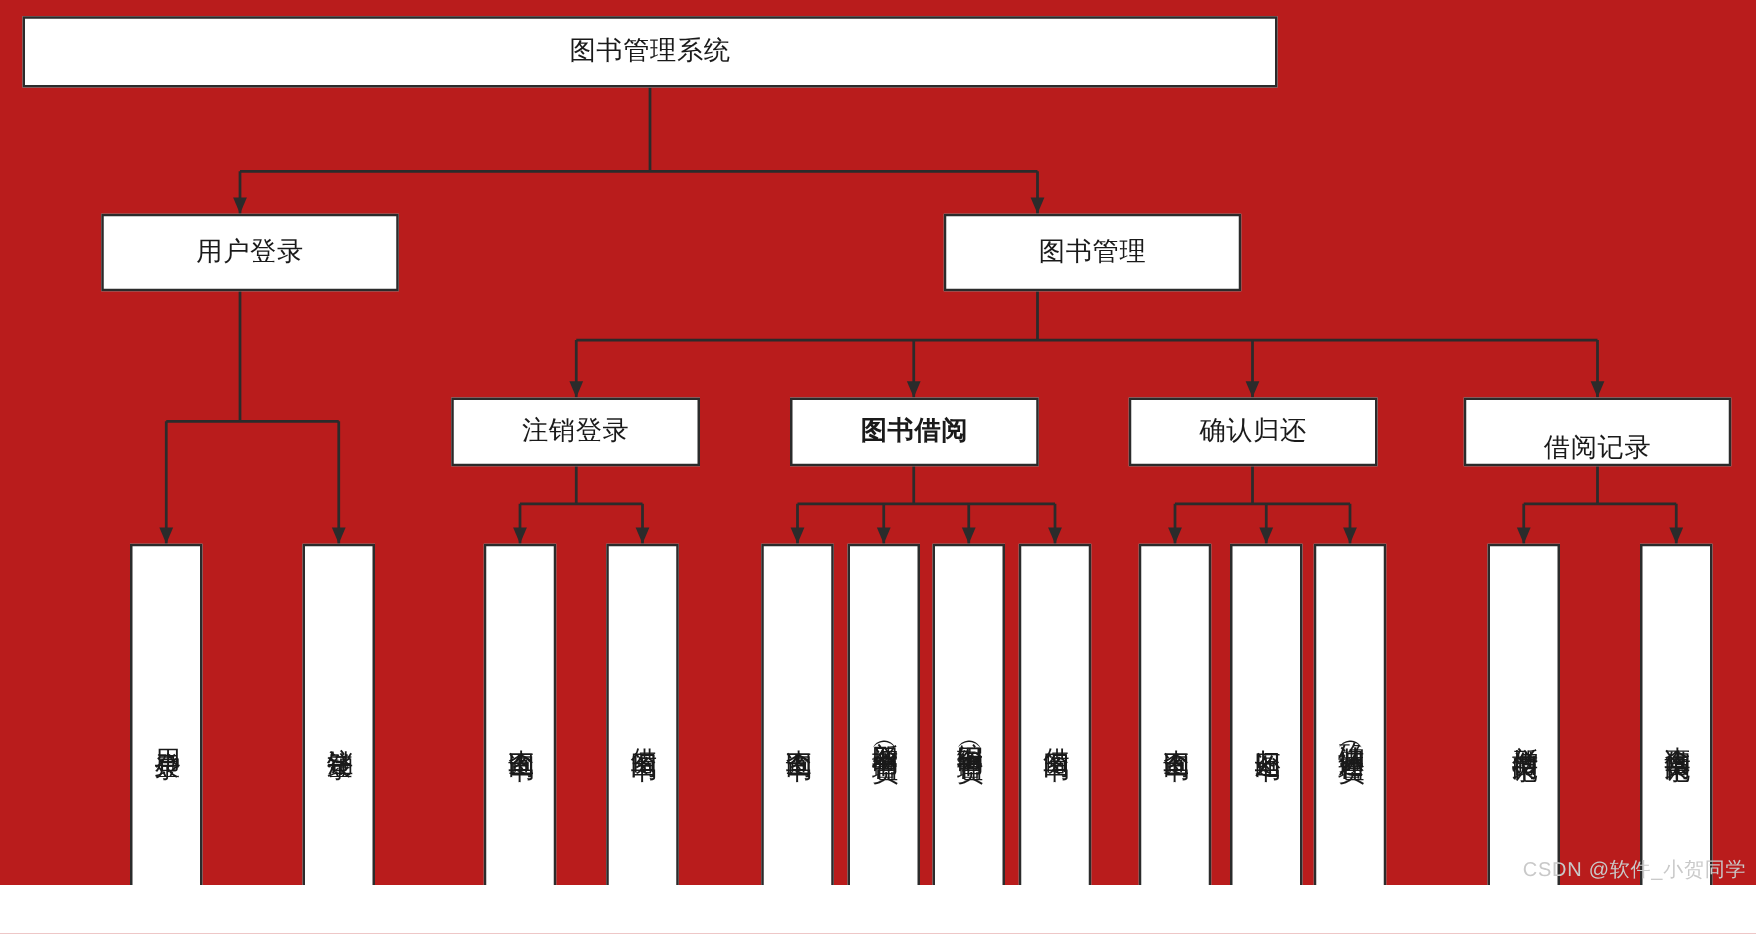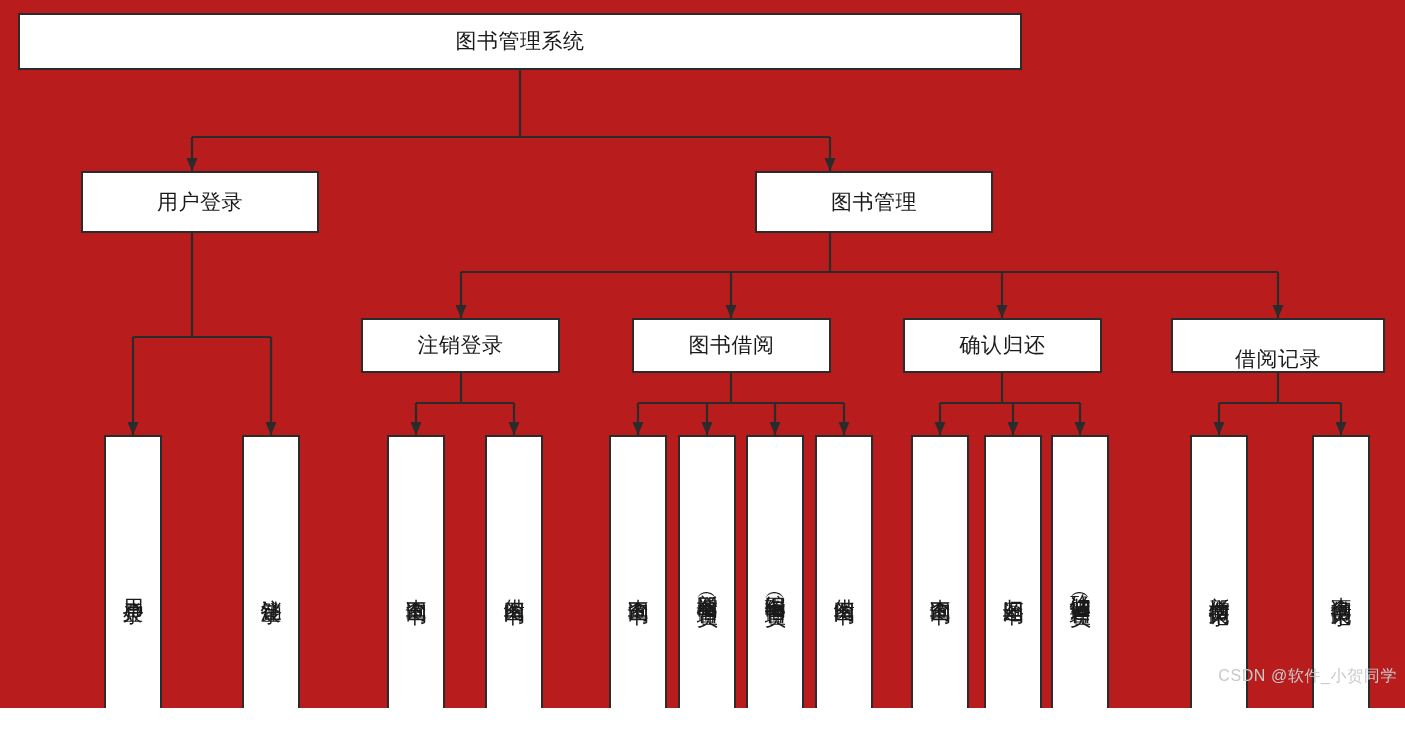--- a/index.html
+++ b/index.html
@@ -61,21 +61,21 @@
     stroke: #2b2b2b;
     stroke-width: 2.2;
     fill: none;
   }
   #edges polygon {
     fill: #2b2b2b;
   }
   .watermark {
     position: absolute;
     right: 8px;
-    bottom: 21px;
+    bottom: 1px;
     color: #c9c9c9;
     font-size: 16px;
     letter-spacing: 0.6px;
     white-space: nowrap;
   }
 </style>
 </head>
 <body>
 
 <div id="canvas">
@@ -141,21 +141,21 @@
       </div>
       <div class="node h" style="left: 81px; top: 171px; width: 238px; height: 62px;">
         <span class="label">用户登录</span>
       </div>
       <div class="node h" style="left: 711px; top: 171px; width: 238px; height: 62px; margin-left: 44px;">
         <span class="label">图书管理</span>
       </div>
       <div class="node h" style="left: 361px; top: 318px; width: 199px; height: 55px;">
         <span class="label">注销登录</span>
       </div>
-      <div class="node h" style="left: 632px; top: 318px; width: 199px; height: 55px;">
+      <div class="node h" style="left: 632px; top: 318px; width: 199px; height: 55px; font-weight: bold;">
         <span class="label">图书借阅</span>
       </div>
       <div class="node h" style="left: 903px; top: 318px; width: 199px; height: 55px;">
         <span class="label">确认归还</span>
       </div>
       <div class="node h" style="left: 1171px; top: 318px; width: 214px; height: 55px; align-items: flex-end;">
         <span class="label">借阅记录</span>
       </div>
       <div class="node v" style="left: 104px; top: 435px; width: 58px; height: 302px;">
         <span class="label">用户登录</span>

